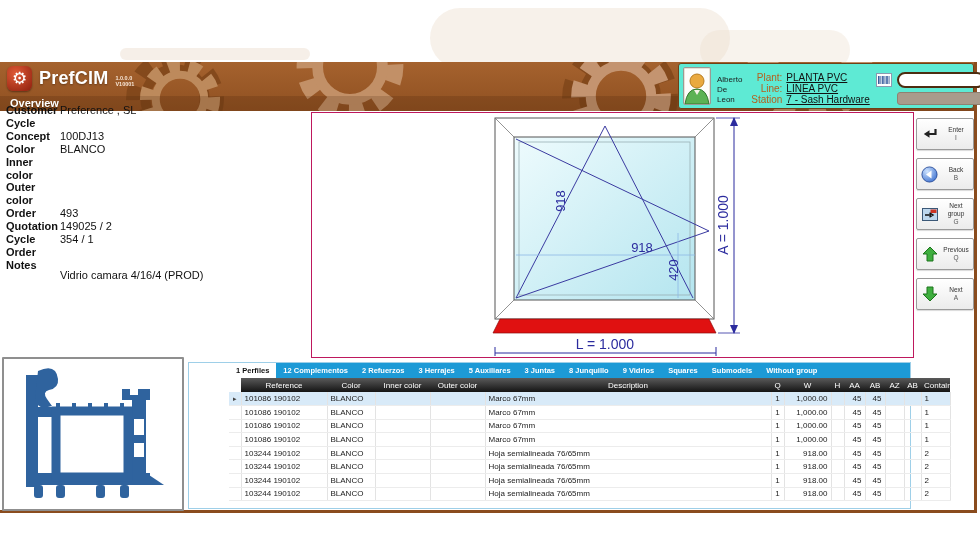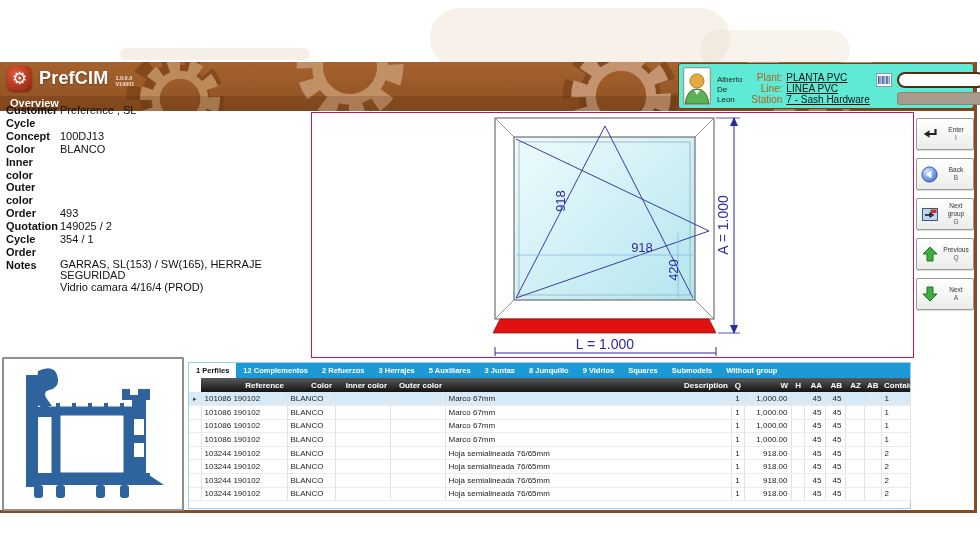--- a/index.html
+++ b/index.html
@@ -56,27 +56,27 @@
               display:flex;align-items:center;gap:3px;padding:2px 3px;cursor:pointer;box-shadow:0 1px 1px rgba(0,0,0,.15);}
   .action-icn{width:19px;flex:none;display:flex;justify-content:center;}
   .action-txt{flex:1;text-align:center;font-size:6.5px;color:#333;line-height:8px;}
   .action-key{font-size:6.5px;color:#555;}
 
   
   .profile-panel{position:absolute;left:2px;top:295px;width:182px;height:154px;background:#fff;
                  border:2px solid #8f8f8f;border-radius:1px;}
 
   
-  .table-area{position:absolute;left:188px;top:300px;width:723px;height:147px;border:1px solid #9ecfe8;background:#fff;}
+  .table-area{position:absolute;left:188px;top:300px;width:723px;height:147px;border:1px solid #9ecfe8;background:#fff;padding-left:40px;}
   .tabbar{height:15px;background:#1d9ad6;display:flex;align-items:stretch;}
   .tab{padding:0 7px;font-size:7.5px;font-weight:bold;color:#fff;line-height:15px;white-space:nowrap;cursor:pointer;}
   .tab.active{background:#fff;color:#111;}
   table.grid{border-collapse:collapse;table-layout:fixed;width:721px;font-size:8px;color:#222;}
-  table.grid th{background:linear-gradient(#5a5a5a,#141414);color:#fff;font-weight:bold;font-size:8px;
-                text-align:right;padding:0 3px;height:14px;white-space:nowrap;overflow:hidden;}
+  table.grid th{background:linear-gradient(#5a5a5a,#141414);color:#fff;font-weight:normal;font-size:8px;
+                text-align:center;padding:0 3px;height:14px;white-space:nowrap;overflow:hidden;}
   table.grid td{height:13.6px;padding:0 3px;border-right:1px solid #e3e3e3;border-bottom:1px solid #ececec;
                 white-space:nowrap;overflow:hidden;}
   table.grid tr.sel td{background:#d8eaf8;}
   td.gut{text-align:center;padding:0;color:#444;font-size:7px;}
   td.num{text-align:right;}
   td.ctr{text-align:center;}
 </style>
 </head>
 <body>
 
@@ -190,21 +190,21 @@
           <span class="info-label">Cycle</span>
           <span class="info-value">354 / 1</span>
         </div>
       <div class="info-row">
           <span class="info-label">Order</span>
           <span class="info-value"></span>
         </div>
       <div class="info-row">
         <span class="info-label">Notes</span>
         <span class="info-value" style="white-space:normal;line-height:11.5px;">
-          <span>GARRAS, SL(153) / SW(165), HERRAJE SEGURIDAD</span><br>
+          <br>
           <span>Vidrio camara 4/16/4 (PROD)</span>
         </span>
       </div>
     </div>
 
     <div class="drawing-panel">
       <svg width="601" height="244" viewBox="0 0 601 244">
         <defs>
           <linearGradient id="glass" x1="0" y1="0" x2="1" y2="1">
             <stop offset="0" stop-color="#eefbfd"></stop>

